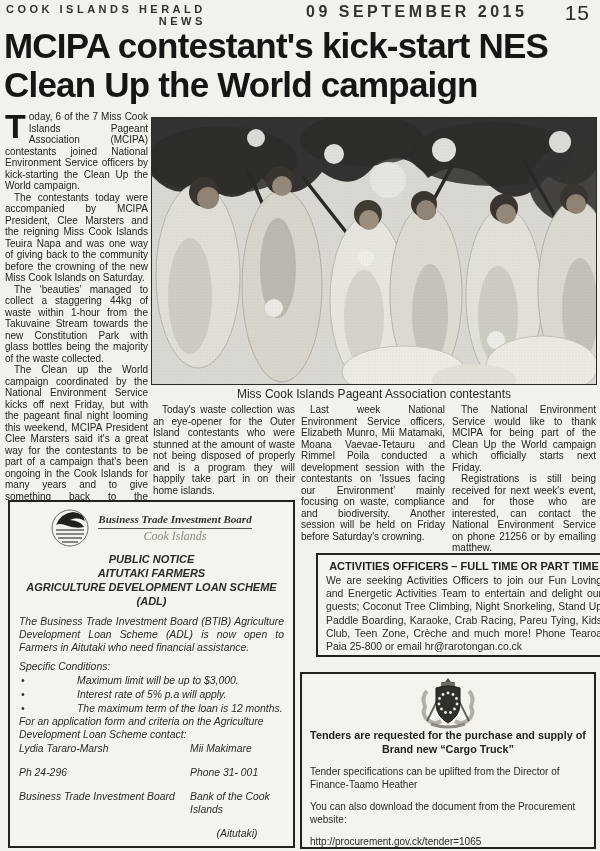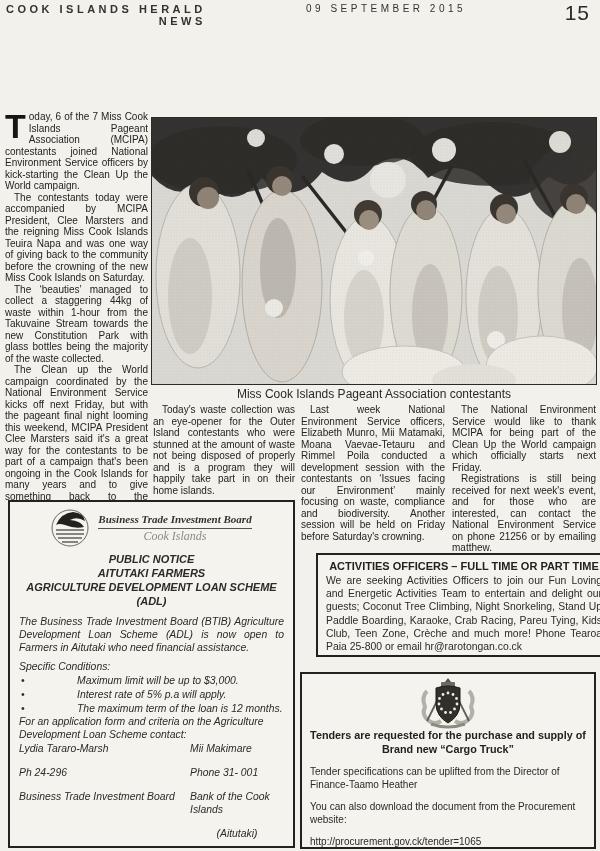--- a/index.html
+++ b/index.html
@@ -5,21 +5,21 @@
   * { margin:0; padding:0; box-sizing:border-box; }
   html,body { background:#c9c7c2; }
   .page {
     position:relative; width:600px; height:851px; margin:0 auto;
     background:#f3f1ec; color:#1f1e1c; overflow:hidden;
     font-family:"Liberation Sans", sans-serif;
   }
   
   .masthead { position:absolute; top:3px; left:6px; right:8px; display:flex; align-items:flex-start; }
   .pub { font-size:11px; letter-spacing:3.5px; color:#33322f; line-height:12px; font-weight:600;text-align:right; }
-  .m-date { position:absolute; left:300px; top:0; font-size:10px; letter-spacing:3.5px; color:#33322f; font-weight:400; }
+  .m-date { position:absolute; left:300px; top:0; font-size:16px; letter-spacing:3.5px; color:#33322f; font-weight:700; }
   .m-page { position:absolute; right:2px; top:-2px; font-size:21px; color:#2c2b29; letter-spacing:1px; }
   
   .headline { position:absolute; left:4px; top:26px; width:594px; font-weight:bold; font-size:35px; line-height:39px; letter-spacing:-0.8px; color:#171614; }
   
   .bodytext { font-size:10px; line-height:11.5px; text-align:justify; color:#242320; }
   .ind { text-indent:9px; }
   #col1 { position:absolute; left:5px; top:111px; width:143px; height:390px; overflow:hidden; }
   .dropcap { float:left; font-size:34px; line-height:29px; font-weight:bold; padding:1px 3px 0 0; color:#171614; }
   #col2 { position:absolute; left:153px; top:404px; width:142px; }
   #col3 { position:absolute; left:301px; top:404px; width:144px; }
@@ -60,20 +60,24 @@
 
   <div class="masthead">
     <div class="pub">
       <div>COOK ISLANDS HERALD</div>
       <div>NEWS</div>
     </div>
     <div class="m-date">09 SEPTEMBER 2015</div>
     <div class="m-page">15</div>
   </div>
 
+  <div class="headline">
+    <div>MCIPA contestant's kick-start NES</div>
+    <div>Clean Up the World campaign</div>
+  </div>
 
   <div id="col1">
     <p class="bodytext"><span class="dropcap">T</span><span>oday, 6 of the 7 Miss Cook Islands Pageant Association (MCIPA) contestants joined National Environment Service officers by kick-starting the Clean Up the World campaign.</span></p>
     <p class="bodytext ind">The contestants today were accompanied by MCIPA President, Clee Marsters and the reigning Miss Cook Islands Teuira Napa and was one way of giving back to the community before the crowning of the new Miss Cook Islands on Saturday.</p>
     <p class="bodytext ind">The ‘beauties’ managed to collect a staggering 44kg of waste within 1-hour from the Takuvaine Stream towards the new Constitution Park with glass bottles being the majority of the waste collected.</p>
     <p class="bodytext ind">The Clean up the World campaign coordinated by the National Environment Service kicks off next Friday, but with the pageant final night looming this weekend, MCIPA President Clee Marsters said it's a great way for the contestants to be part of a campaign that's been ongoing in the Cook Islands for many years and to give something back to the community.</p>
   </div>
 
   <div class="photo">
     <svg width="444" height="266" viewBox="0 0 444 266">

